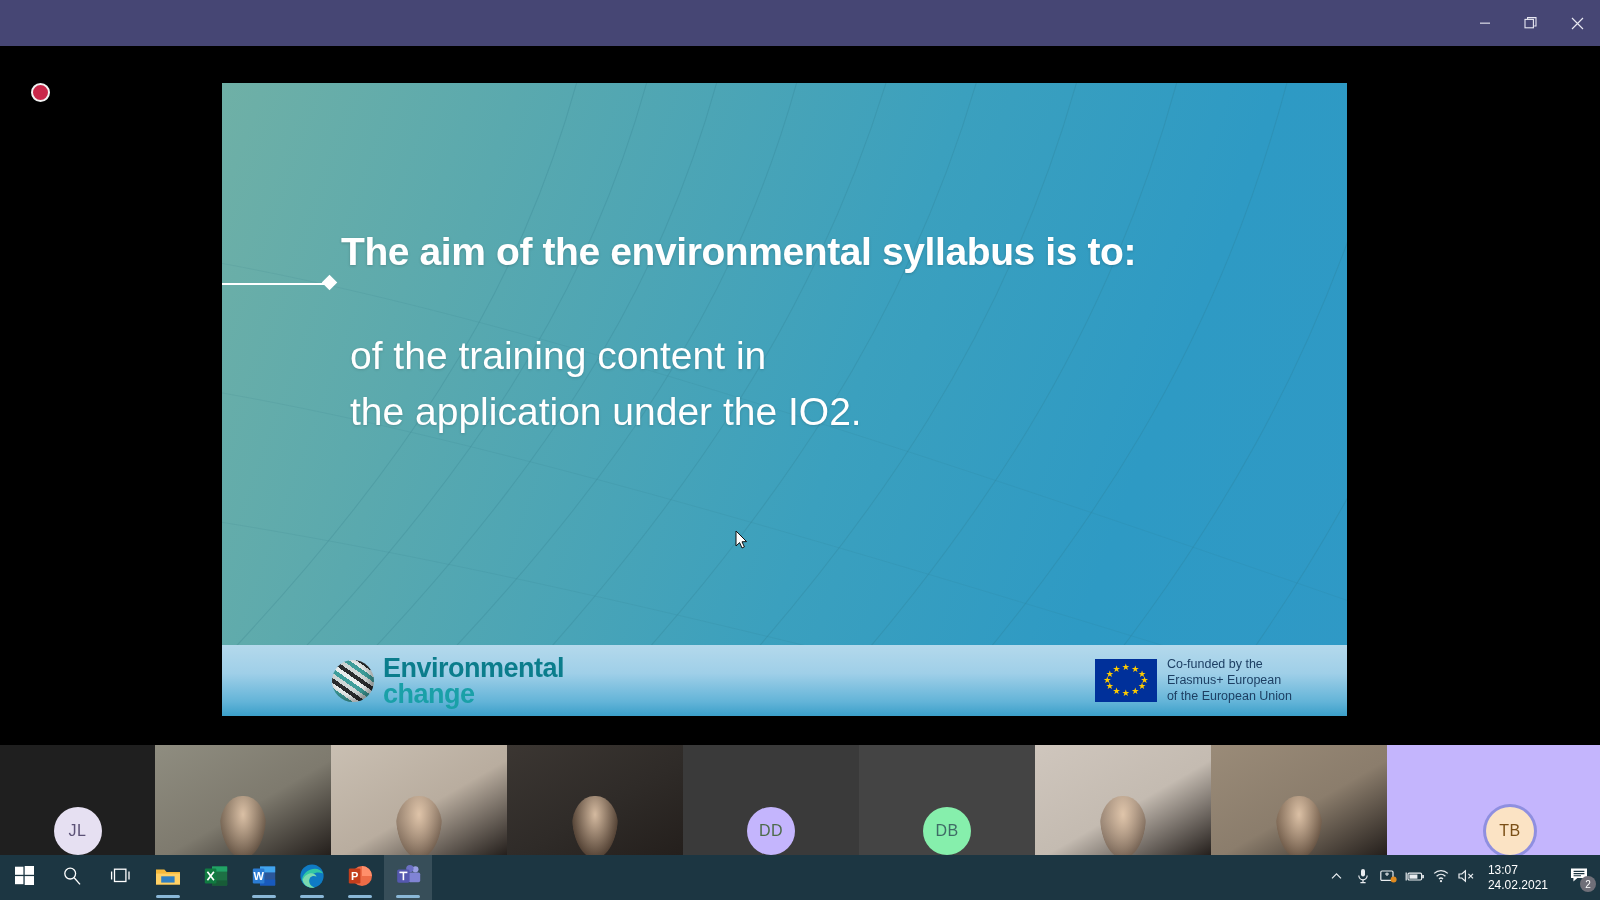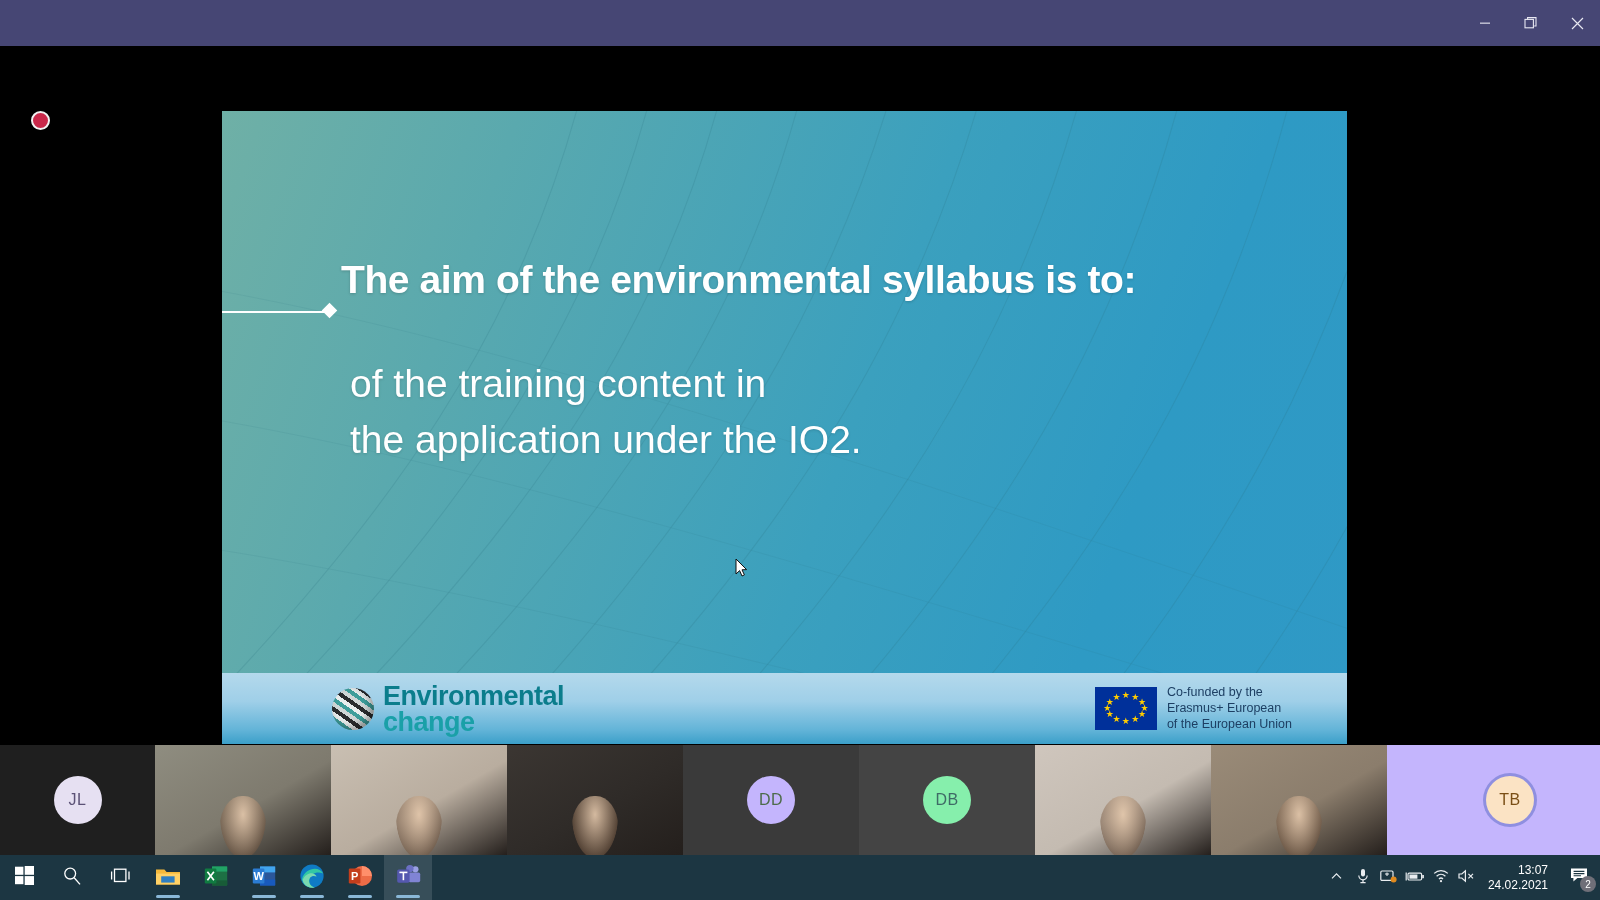--- a/index.html
+++ b/index.html
@@ -10,21 +10,21 @@
   #titlebar{
     position:absolute; left:0; top:0; width:1600px; height:46px;
     background:#464674; display:flex; align-items:center; justify-content:flex-end;
   }
   .wbtn{ width:46px; height:46px; display:flex; align-items:center; justify-content:center;
     color:#e8e8f2; }
   .wbtn svg{ display:block; }
 
   
   #stage{
-    position:absolute; left:0; top:46px; width:1600px; height:699px; background:#000;margin-top:28px;
+    position:absolute; left:0; top:46px; width:1600px; height:699px; background:#000;
   }
 
   
   #rec{
     position:absolute; left:31px; top:37px; width:19px; height:19px; border-radius:50%;
     background:#c9284a; border:2px solid #f2f2f2;
   }
 
   
   #slide{
@@ -79,21 +79,21 @@
     transform:translate(-50%,-50%);
   }
   #eu-text{ color:#1d3f63; font-size:12.5px; line-height:1.28; }
 
   
   #strip{
     position:absolute; left:0; top:745px; width:1600px; height:110px;
     display:flex; background:#1f1f1f;
   }
   .tile{ position:relative; height:110px; overflow:hidden; flex:0 0 auto; }
-  .tile.initials{ display:flex; align-items:center; justify-content:center; }
+  .tile.initials{ display:flex; align-items:flex-end; justify-content:center; }
   .av{ width:48px; height:48px; border-radius:50%;
     display:flex; align-items:center; justify-content:center;
     font-size:16px; letter-spacing:.5px; }
   .av.ring{ box-shadow:0 0 0 3px #8f8fe0; }
   .vid{ position:absolute; inset:0; }
 
   
   #cursor{ position:absolute; left:735px; top:484px; width:13px; height:19px; }
 
   
@@ -103,21 +103,21 @@
   }
   .tb{ width:48px; height:45px; display:flex; align-items:center; justify-content:center;
     position:relative; }
   .tb.active{ background:rgba(255,255,255,.12); }
   .tb .run{ position:absolute; bottom:2px; left:12px; width:24px; height:3px;
     background:#8ab8d8; border-radius:2px; }
   #tray{ margin-left:auto; display:flex; align-items:center; height:45px; }
   .tray-i{ width:26px; height:45px; display:flex; align-items:center; justify-content:center;
     color:#e9edf0; }
   #clock{ padding:0 10px 0 8px; color:#fff; font-size:12px; line-height:1.25;
-    text-align:right; }
+    text-align:left; }
   #notif{ width:42px; height:45px; display:flex; align-items:center; justify-content:center;
     position:relative; color:#fff; }
   #notif-badge{
     position:absolute; right:4px; bottom:8px; width:16px; height:16px; border-radius:50%;
     background:#6f6f78; color:#fff; font-size:10px;
     display:flex; align-items:center; justify-content:center;
   }
 </style>
 </head>
 <body>

